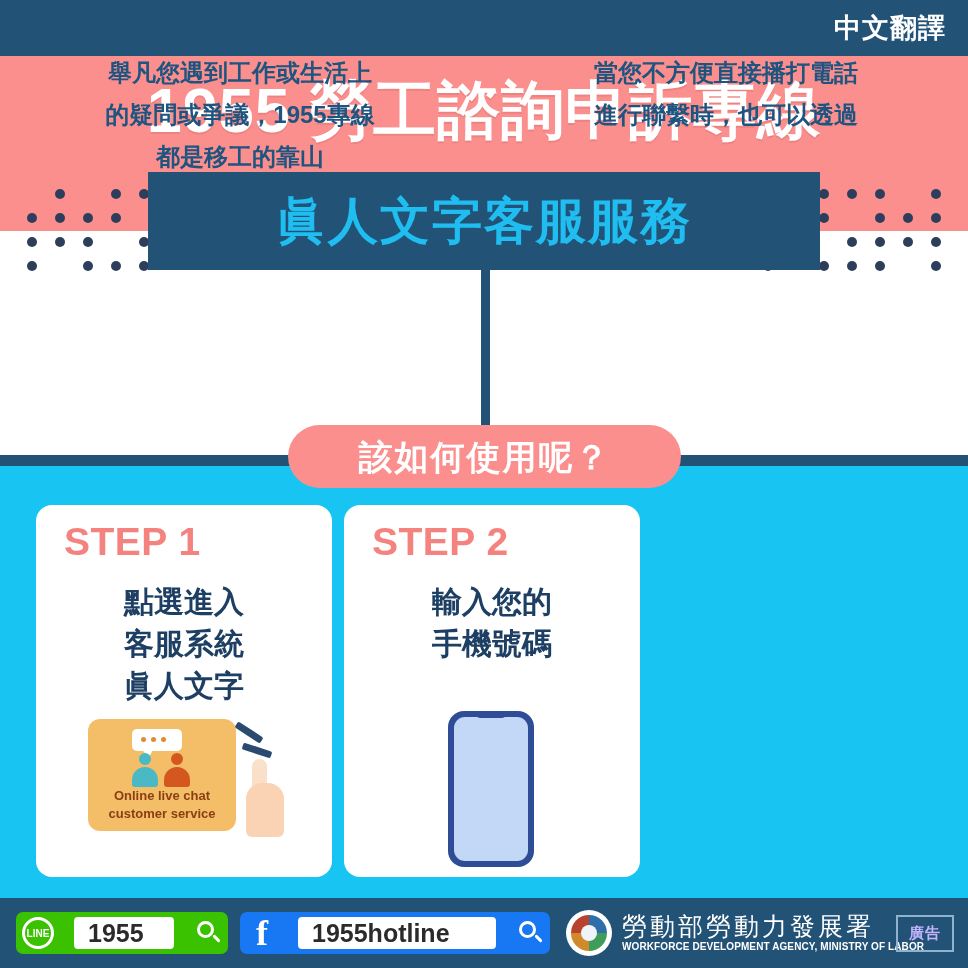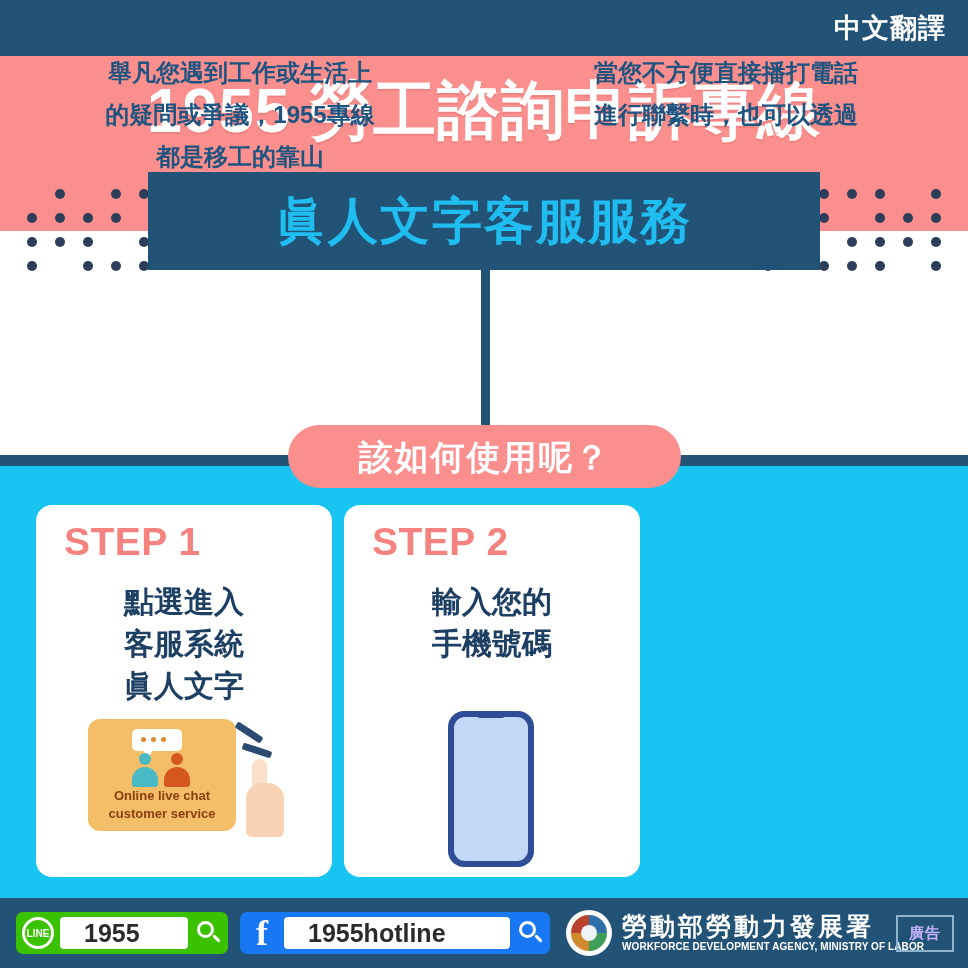--- a/index.html
+++ b/index.html
@@ -497,29 +497,29 @@
     font-size: 36px;
     font-weight: bold;
     font-family: "Liberation Serif", serif;
     text-align: center;
     line-height: 36px;
     flex: none;
   }
   .badge-field {
     flex: 1;
     height: 32px;
-    margin: 0 6px;
+    margin: 0 20px;
     background: #ffffff;
     border-radius: 4px;
     color: #2b2b2b;
     font-size: 25px;
     font-weight: bold;
     display: flex;
     align-items: center;
-    padding-left: 24px;
+    padding-left: 14px;
     box-sizing: border-box;
     overflow: hidden;
     white-space: nowrap;
   }
   .mag {
     width: 28px; height: 28px;
     flex: none;
     position: relative;
   }
   .mag:before {
@@ -570,21 +570,21 @@
     width: 16px; height: 16px;
     border-radius: 50%;
     background: #eef4f8;
   }
   .agency-names {
     margin-left: 10px;
     color: #ffffff;
   }
   .agency-zh {
     font-size: 25px;
-    font-weight: bold;
+    font-weight: normal;
     letter-spacing: 3px;
     line-height: 28px;
     white-space: nowrap;
   }
   .agency-en {
     font-size: 10px;
     font-weight: bold;
     letter-spacing: 0.1px;
     line-height: 14px;
     white-space: nowrap;

